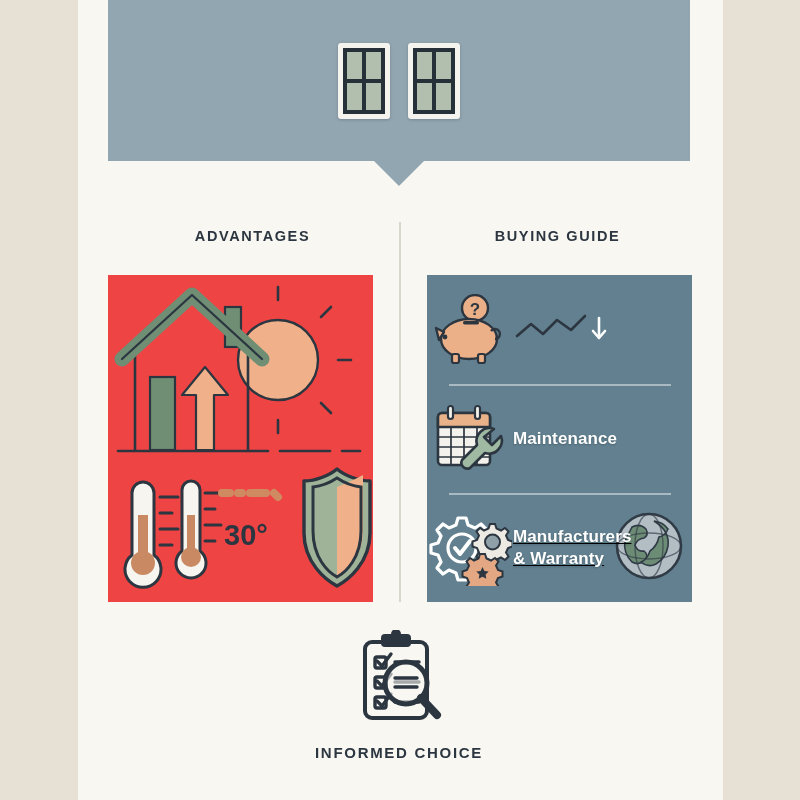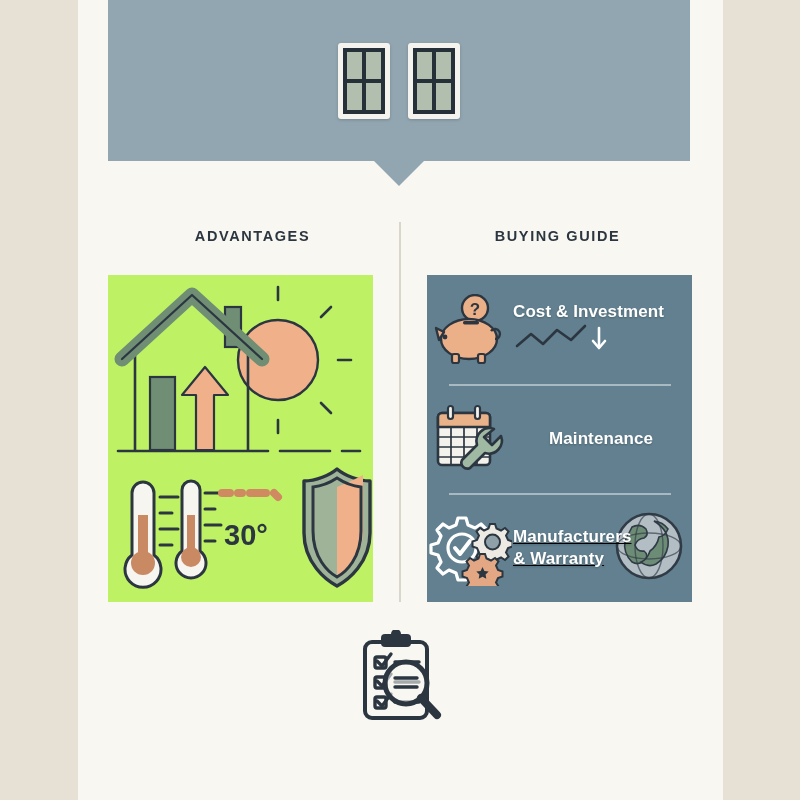--- a/index.html
+++ b/index.html
@@ -111,21 +111,21 @@
     background: #d9d6cc;
   }
 
   
   .panel-left {
     position: absolute;
     left: 108px;
     top: 275px;
     width: 265px;
     height: 327px;
-    background: #bef264;
+    background: #ef4444;
     overflow: hidden;
   }
   
   .panel-right {
     position: absolute;
     left: 427px;
     top: 275px;
     width: 265px;
     height: 327px;
     background: #62808f;
@@ -133,21 +133,21 @@
   }
   .guide-row {
     position: absolute;
     left: 0;
     width: 265px;
     height: 109px;
     display: flex;
     align-items: center;
   }
   .guide-row.r1 { top: 0; }
-  .guide-row.r2 { top: 109px; gap: 36px; }
+  .guide-row.r2 { top: 109px; }
   .guide-row.r3 { top: 218px; text-decoration: underline; }
   .row-divider {
     position: absolute;
     left: 22px;
     width: 222px;
     height: 1.5px;
     background: rgba(255,255,255,0.45);
   }
   .row-divider.d1 { top: 109px; }
   .row-divider.d2 { top: 218px; }
@@ -310,21 +310,20 @@
           <ellipse cx="38" cy="45" rx="28" ry="20" fill="#ecb089" stroke="#2c3640" stroke-width="2.4"></ellipse>
           <path d="M13 38 L5 34 L8 46 Z" fill="#ecb089" stroke="#2c3640" stroke-width="2.4" stroke-linejoin="round"></path>
           <circle cx="14" cy="43" r="2.4" fill="#2c3640"></circle>
           <rect x="32" y="27" width="16" height="3.4" rx="1.6" fill="#2c3640"></rect>
           <path d="M60 37 a5 5 0 1 1 4 8" fill="none" stroke="#2c3640" stroke-width="2.4"></path>
           <rect x="21" y="60" width="7" height="9" rx="2" fill="#ecb089" stroke="#2c3640" stroke-width="2.2"></rect>
           <rect x="47" y="60" width="7" height="9" rx="2" fill="#ecb089" stroke="#2c3640" stroke-width="2.2"></rect>
         </svg>
       </div>
       <div>
-        <div class="guide-label">Cost &amp; Investment</div>
         <svg width="110" height="30" viewBox="0 0 110 30" style="margin-top:2px">
           <polyline points="4,22 18,10 30,20 44,6 58,16 72,2" fill="none" stroke="#2c3640" stroke-width="2.6" stroke-linecap="round" stroke-linejoin="round"></polyline>
           <line x1="86" y1="4" x2="86" y2="23" stroke="#ffffff" stroke-width="2.6" stroke-linecap="round"></line>
           <path d="M80 17 L86 24 L92 17" fill="none" stroke="#ffffff" stroke-width="2.6" stroke-linecap="round" stroke-linejoin="round"></path>
         </svg>
       </div>
     </div>
     <div class="row-divider d1"></div>
 
     <div class="guide-row r2">
@@ -407,15 +406,16 @@
         <line x1="44" y1="52" x2="68" y2="52"></line>
         <line x1="44" y1="72" x2="68" y2="72"></line>
       </g>
       <circle cx="55" cy="53" r="21" fill="#f8f7f2" fill-opacity="0.6" stroke="#2c3640" stroke-width="5"></circle>
       <g stroke="#2c3640" stroke-width="3.4" stroke-linecap="round">
         <line x1="44" y1="48" x2="66" y2="48"></line>
         <line x1="44" y1="57" x2="66" y2="57"></line>
       </g>
       <line x1="70" y1="68" x2="86" y2="85" stroke="#2c3640" stroke-width="8" stroke-linecap="round"></line>
     </svg>
+    <div class="footer-label">INFORMED CHOICE</div>
   </div>
 
 </div>
 
 </body></html>

